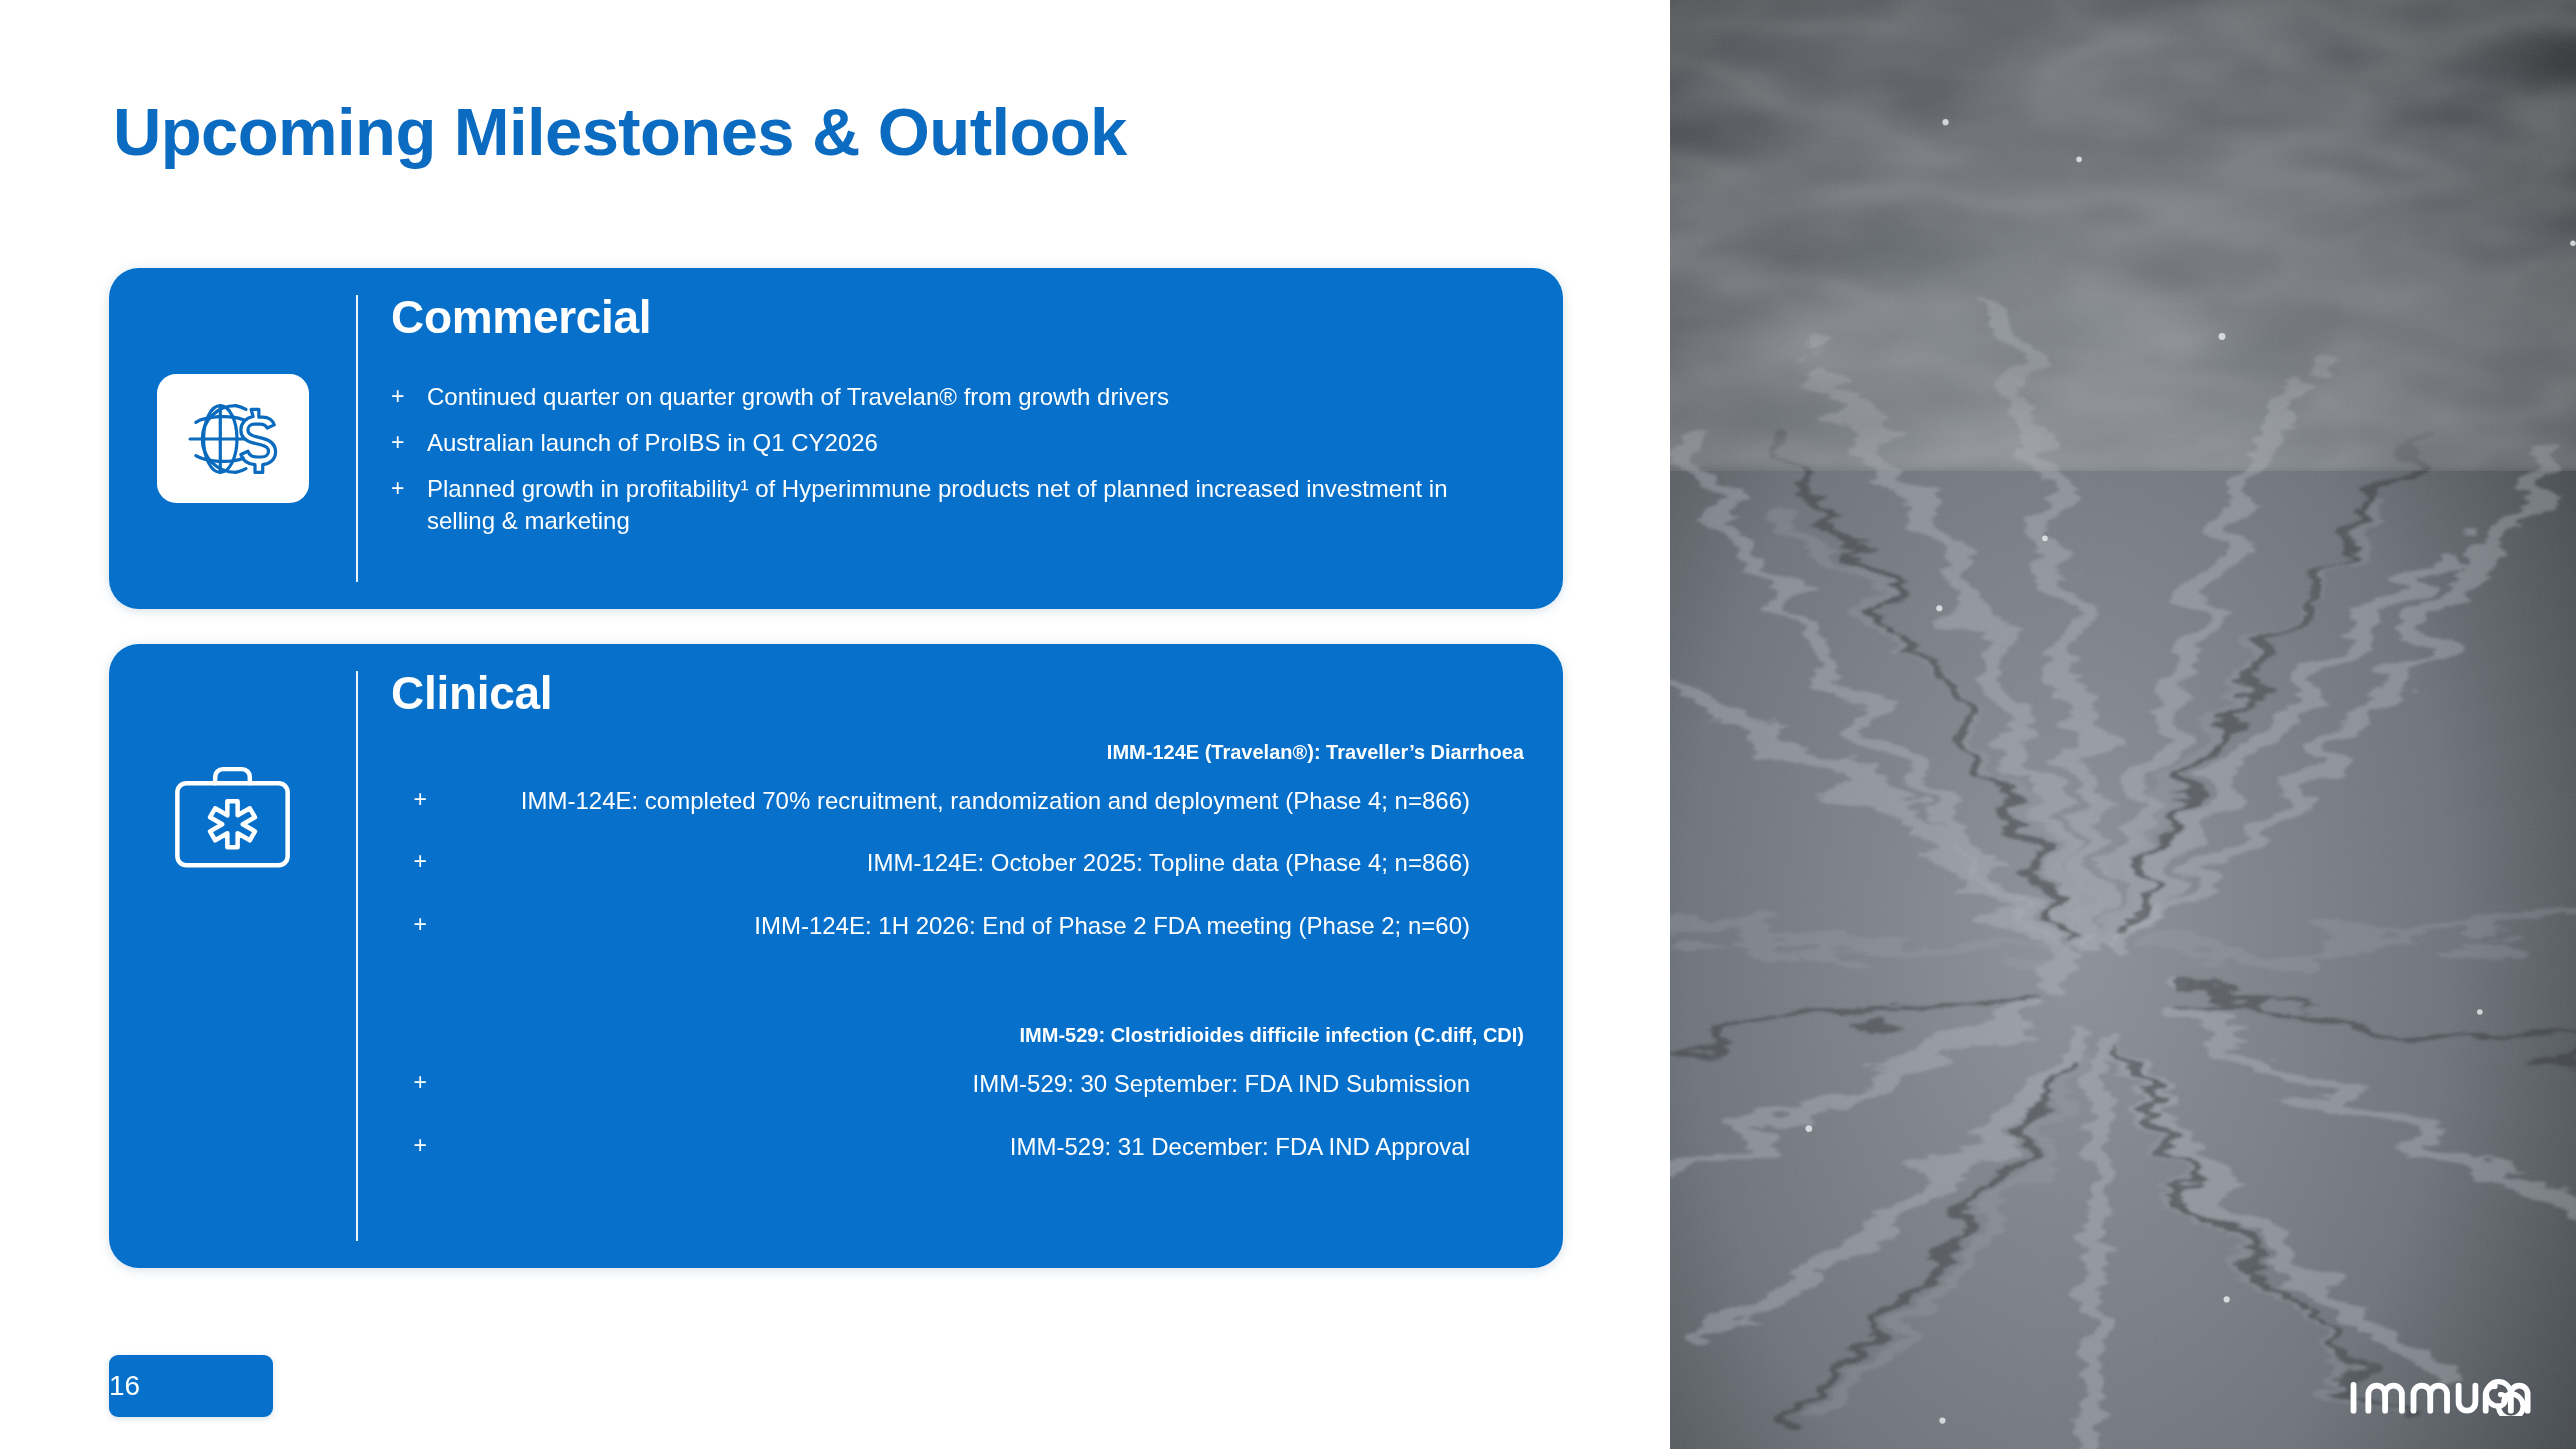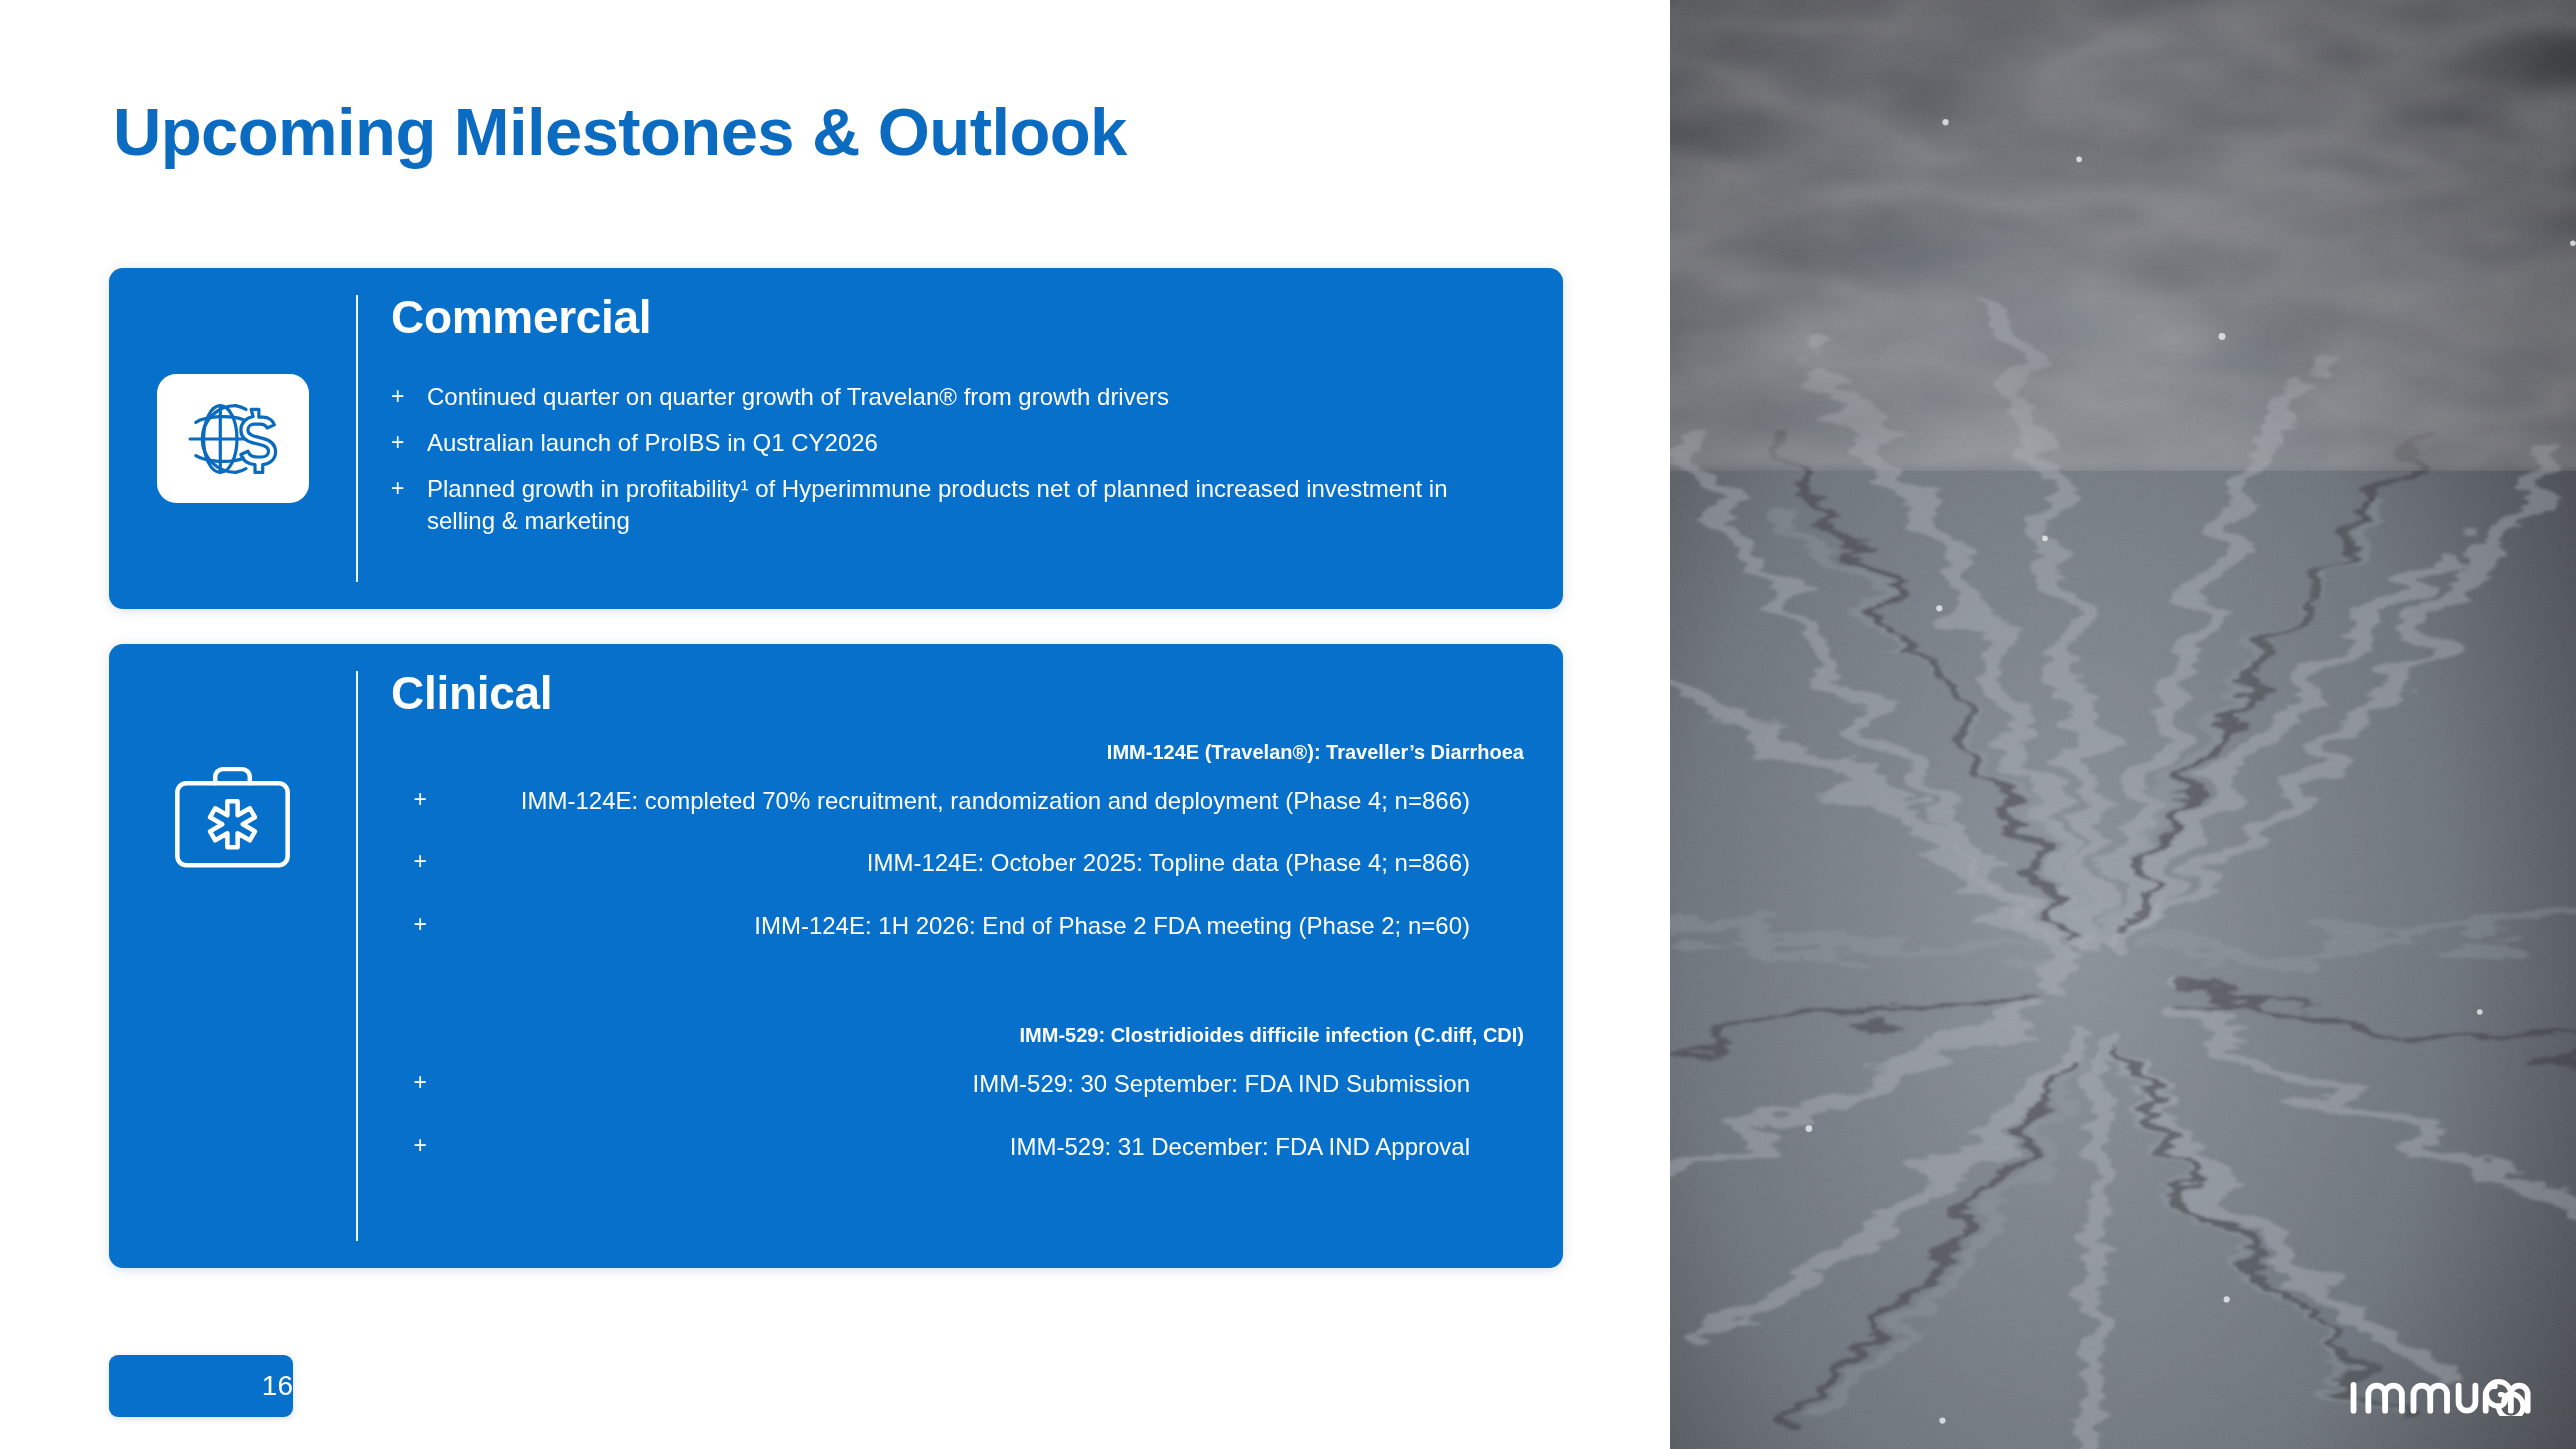--- a/index.html
+++ b/index.html
@@ -35,21 +35,21 @@
     white-space: nowrap;
     line-height: 1.15;
   }
 
   
   .card {
     position: absolute;
     left: 109px;
     width: 1454px;
     background: #0670CA;
-    border-radius: 14px;
+    border-radius: 30px;
     box-shadow: 0 1.9px 10.3px rgba(40,90,150,0.18);
   }
   #card-commercial { top: 268px; height: 341px; }
   #card-clinical   { top: 644px; height: 624px; text-align: right; }
 
   .card-divider {
     position: absolute;
     top: 27px;
     bottom: 27px;
     left: 247px;
@@ -139,29 +139,29 @@
   }
   .sub-heading.second { margin-top: 33px; }
 
   .spacer-gap { height: 23px; }
 
   
   #page-badge {
     position: absolute;
     left: 109px;
     top: 1355px;
-    width: 184px;
+    width: 164px;
     height: 62px;
     background: #0670CA;
     border-radius: 9px;
     color: #ffffff;
     font-size: 28px;
     display: flex;
     align-items: center;
-    justify-content: flex-end;
+    justify-content: flex-start;
     box-shadow: 0 1.3px 6.4px rgba(40,90,150,0.18);
   }
 
   #footnote {
     position: absolute;
     left: 374px;
     top: 1372px;
     font-size: 23px;
     font-style: italic;
     font-weight: 600;

